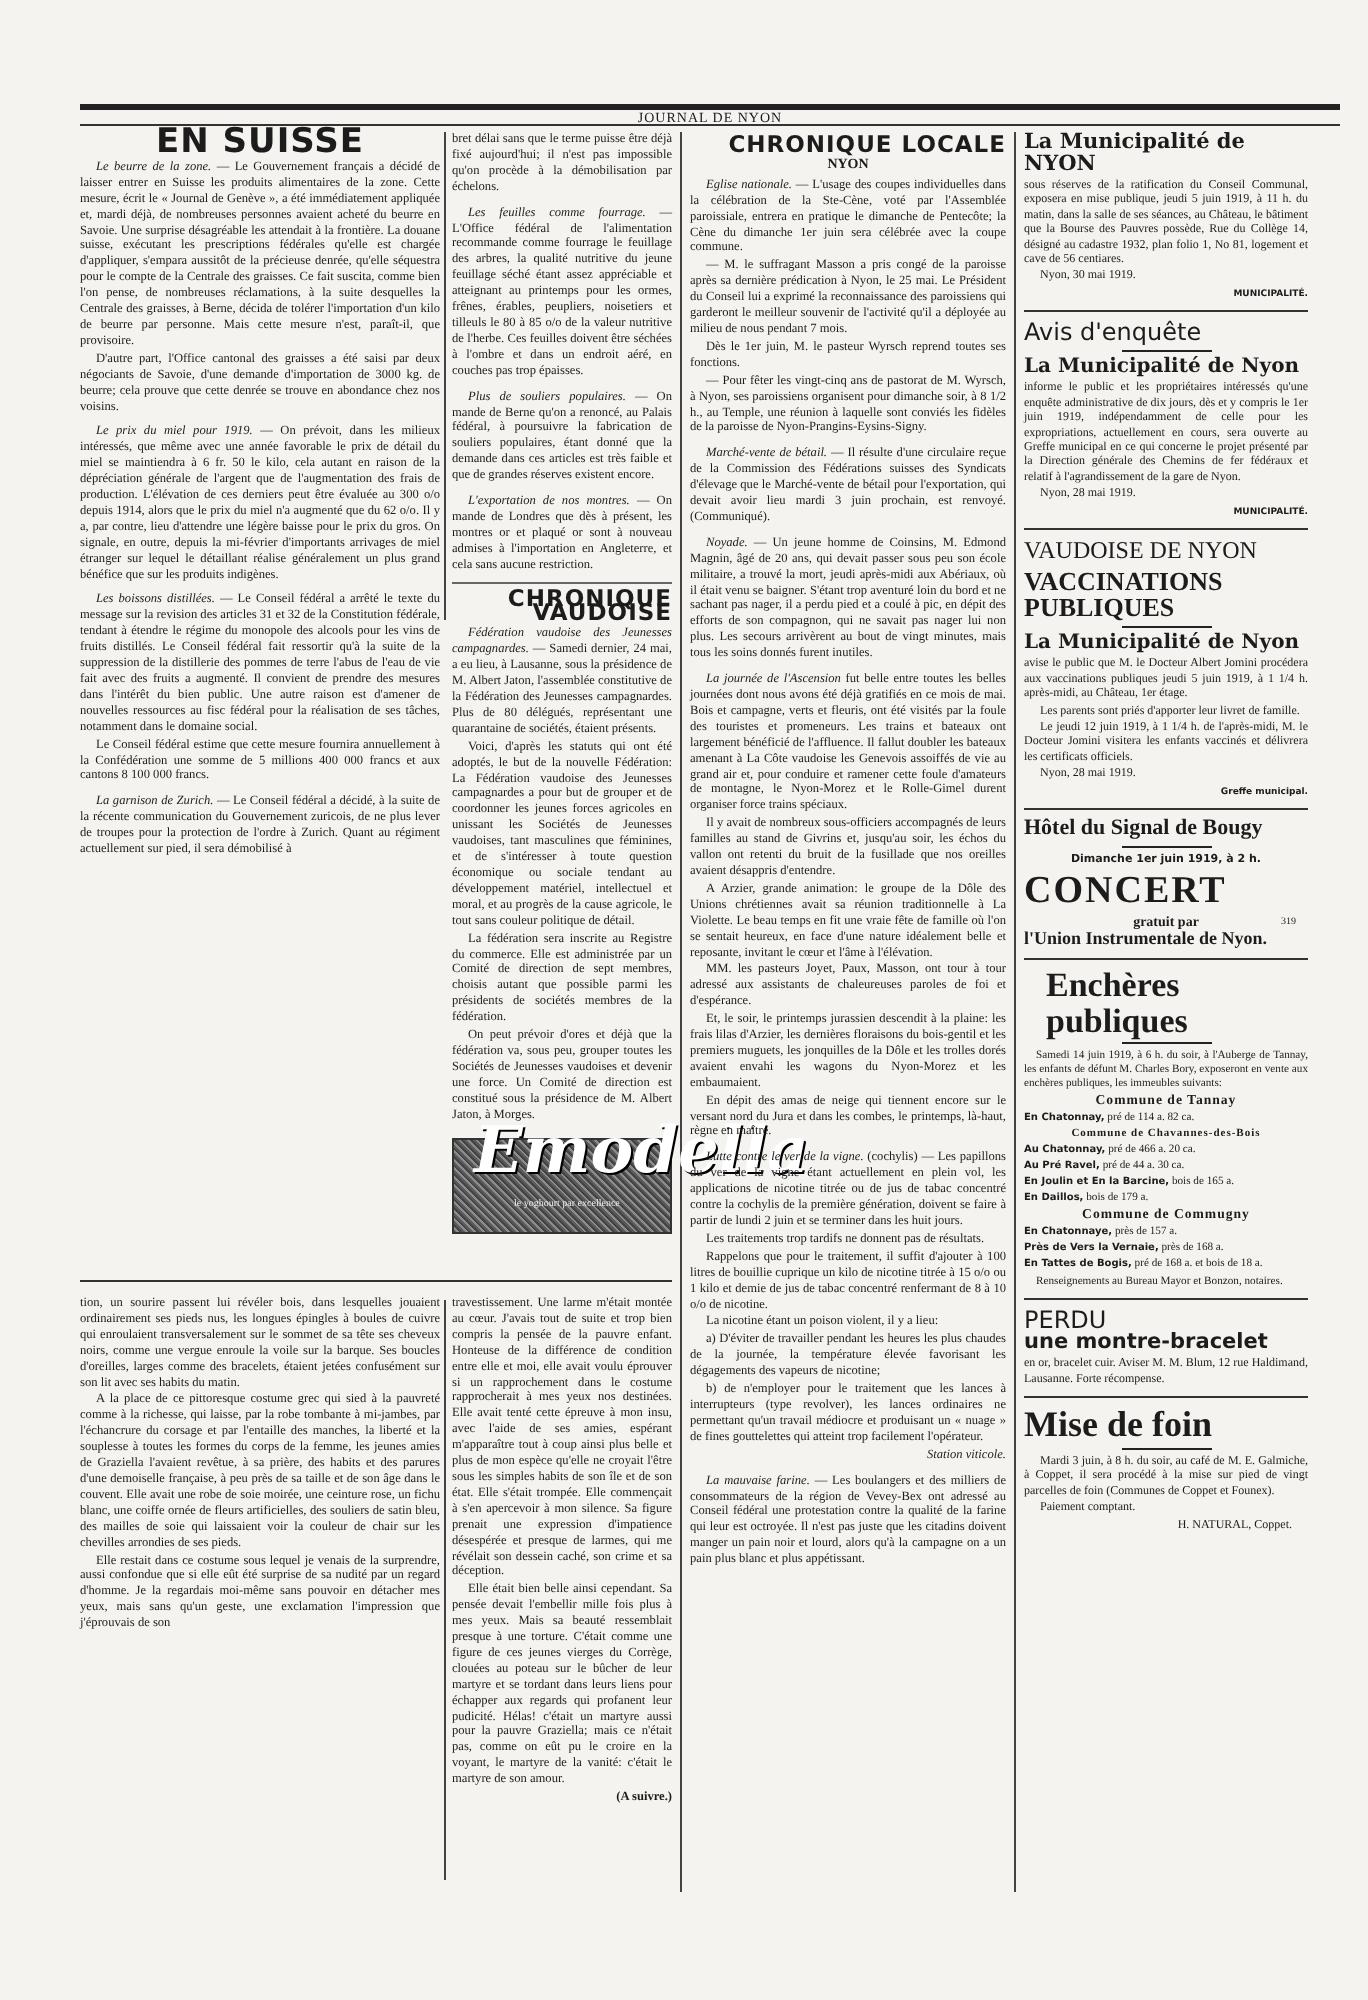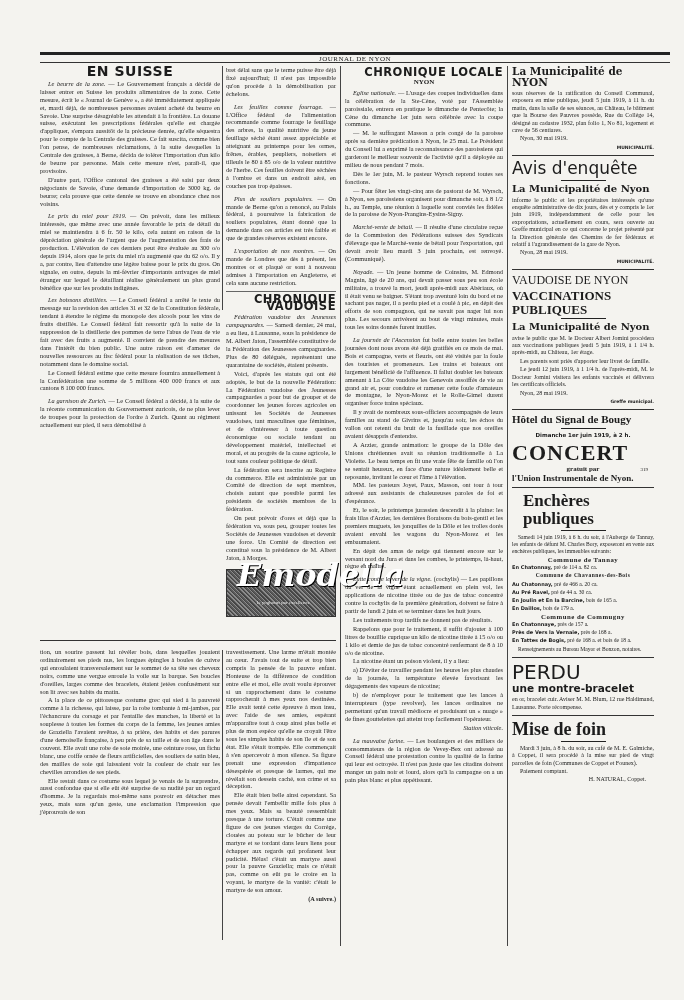--- a/index.html
+++ b/index.html
@@ -10,21 +10,21 @@
   .masthead { position:absolute; left:40px; top:55px; width:630px; text-align:center; font-size:7px; letter-spacing:0.5px; }
   .topbar2 { position:absolute; left:40px; top:62px; width:630px; height:1px; background:#333; }
   .col { position:absolute; top:66px; font-size:6.3px; line-height:7.9px; text-align:justify; }
   .col p { margin:0 0 1px 0; text-indent:8px; }
   .col p.gap { margin-top:5px; }
   .c1 { left:40px; width:180px; }
   .c2 { left:226px; width:110px; }
   .c3 { left:345px; width:158px; }
   .c4 { left:512px; width:142px; }
   .vrule { position:absolute; width:1px; background:#444; }
-  h1.section { font-family:"DejaVu Sans", sans-serif; font-weight:bold; font-size:14px; margin:2px 0 4px; text-align:center; letter-spacing:0.5px; }
+  h1.section { font-family:"DejaVu Sans", sans-serif; font-weight:bold; font-size:17px; margin:2px 0 4px; text-align:center; letter-spacing:0.5px; }
   h2.section { font-family:"DejaVu Sans", sans-serif; font-weight:bold; font-size:11.5px; margin:3px 0 2px; text-align:right; letter-spacing:0.5px; }
   .sub { text-align:center; font-weight:bold; font-size:7px; margin:1px 0 2px; }
   em { font-style:italic; }
   .hr { border-top:1.4px solid #333; margin:4px 0; }
   .hr-thin { border-top:1px solid #666; margin:4px 0; }
   .short-rule { width:45px; margin:2px auto 3px; border-top:1.5px solid #222; }
   .ad-title { font-family:"DejaVu Sans", sans-serif; font-weight:bold; text-align:left; line-height:1.05; }
   .sign { text-align:right; font-family:"DejaVu Sans", sans-serif; font-size:4.5px; font-weight:bold; margin:1px 0 2px; }
   .center { text-align:center; }
   .bold { font-weight:bold; }
@@ -115,21 +115,21 @@
     <p class="gap"><em>La mauvaise farine.</em> <span>— Les boulangers et des milliers de consommateurs de la région de Vevey-Bex ont adressé au Conseil fédéral une protestation contre la qualité de la farine qui leur est octroyée. Il n'est pas juste que les citadins doivent manger un pain noir et lourd, alors qu'à la campagne on a un pain plus blanc et plus appétissant.</span></p>
   </div>
 
   <div class="col c4" style="font-size:6px; line-height:7.4px;">
     <div class="ad-title" style="font-size:10.5px; font-family:'DejaVu Serif',serif;">La Municipalité de NYON</div>
     <p style="text-indent:0; margin-top:2px;">sous réserves de la ratification du Conseil Communal, exposera en mise publique, jeudi 5 juin 1919, à 11 h. du matin, dans la salle de ses séances, au Château, le bâtiment que la Bourse des Pauvres possède, Rue du Collège 14, désigné au cadastre 1932, plan folio 1, No 81, logement et cave de 56 centiares.</p>
     <p>Nyon, 30 mai 1919.</p>
     <div class="sign">MUNICIPALITÉ.</div>
     <div class="hr"></div>
 
-    <div class="ad-title" style="font-size:17px; font-family:'DejaVu Sans',sans-serif; font-weight:normal;">Avis d'enquête</div>
+    <div class="ad-title" style="font-size:12px; font-family:'DejaVu Sans',sans-serif; font-weight:normal;">Avis d'enquête</div>
     <div class="short-rule"></div>
     <div class="ad-title" style="font-size:10px; font-family:'DejaVu Serif',serif;">La Municipalité de Nyon</div>
     <p style="text-indent:0; margin-top:2px;">informe le public et les propriétaires intéressés qu'une enquête administrative de dix jours, dès et y compris le 1er juin 1919, indépendamment de celle pour les expropriations, actuellement en cours, sera ouverte au Greffe municipal en ce qui concerne le projet présenté par la Direction générale des Chemins de fer fédéraux et relatif à l'agrandissement de la gare de Nyon.</p>
     <p>Nyon, 28 mai 1919.</p>
     <div class="sign">MUNICIPALITÉ.</div>
     <div class="hr"></div>
 
     <div class="ad-title" style="font-size:12px; font-family:'Liberation Serif',serif; font-weight:normal;">VAUDOISE DE NYON</div>
     <div class="ad-title" style="font-size:13px; font-family:'Liberation Serif',serif; margin-top:2px;">VACCINATIONS PUBLIQUES</div>
     <div class="short-rule"></div>
@@ -137,21 +137,21 @@
     <p style="text-indent:0; margin-top:2px;">avise le public que M. le Docteur Albert Jomini procédera aux vaccinations publiques jeudi 5 juin 1919, à 1 1/4 h. après-midi, au Château, 1er étage.</p>
     <p>Les parents sont priés d'apporter leur livret de famille.</p>
     <p>Le jeudi 12 juin 1919, à 1 1/4 h. de l'après-midi, M. le Docteur Jomini visitera les enfants vaccinés et délivrera les certificats officiels.</p>
     <p>Nyon, 28 mai 1919.</p>
     <div class="sign">Greffe municipal.</div>
     <div class="hr"></div>
 
     <div class="ad-title" style="font-size:11px; font-family:'Liberation Serif',serif;">Hôtel du Signal de Bougy</div>
     <div class="short-rule"></div>
     <div class="center bold" style="font-size:5.5px; font-family:'DejaVu Sans',sans-serif;">Dimanche 1er juin 1919, à 2 h.</div>
-    <div class="ad-title" style="font-size:22px; font-family:'Liberation Serif',serif; letter-spacing:1px; margin:2px 0;">CONCERT</div>
+    <div class="ad-title" style="font-size:19px; font-family:'Liberation Serif',serif; letter-spacing:1px; margin:2px 0;">CONCERT</div>
     <div class="center bold" style="position:relative; font-size:7px;">
       <span>gratuit par</span>
       <span style="position:absolute; right:6px; font-size:5px; font-weight:normal;">319</span>
     </div>
     <div class="ad-title" style="font-size:9px; font-family:'Liberation Serif',serif;">l'Union Instrumentale de Nyon.</div>
     <div class="hr"></div>
 
     <div class="ad-title" style="font-size:17px; font-family:'Liberation Serif',serif;margin-left:11px;">Enchères publiques</div>
     <div class="short-rule"></div>
     <p class="prop" style="text-indent:6px !important;">Samedi 14 juin 1919, à 6 h. du soir, à l'Auberge de Tannay, les enfants de défunt M. Charles Bory, exposeront en vente aux enchères publiques, les immeubles suivants:</p>
@@ -162,21 +162,21 @@
     <p class="prop"><b>Au Pré Ravel,</b> <span>pré de 44 a. 30 ca.</span></p>
     <p class="prop"><b>En Joulin et En la Barcine,</b> <span>bois de 165 a.</span></p>
     <p class="prop"><b>En Daillos,</b> <span>bois de 179 a.</span></p>
     <div class="comm">Commune de Commugny</div>
     <p class="prop"><b>En Chatonnaye,</b> <span>près de 157 a.</span></p>
     <p class="prop"><b>Près de Vers la Vernaie,</b> <span>près de 168 a.</span></p>
     <p class="prop"><b>En Tattes de Bogis,</b> <span>pré de 168 a. et bois de 18 a.</span></p>
     <p class="prop" style="text-indent:6px !important; margin-top:2px;">Renseignements au Bureau Mayor et Bonzon, notaires.</p>
     <div class="hr"></div>
 
-    <div class="ad-title" style="font-size:20px; font-weight:normal;">PERDU</div>
+    <div class="ad-title" style="font-size:12px; font-weight:normal;">PERDU</div>
     <div class="ad-title" style="font-size:10.5px;">une montre-bracelet</div>
     <p style="text-indent:0; margin-top:2px;">en or, bracelet cuir. Aviser M. M. Blum, 12 rue Haldimand, Lausanne. Forte récompense.</p>
     <div class="hr"></div>
 
     <div class="ad-title" style="font-size:18px; font-family:'Liberation Serif',serif;">Mise de foin</div>
     <div class="short-rule"></div>
     <p>Mardi 3 juin, à 8 h. du soir, au café de M. E. Galmiche, à Coppet, il sera procédé à la mise sur pied de vingt parcelles de foin (Communes de Coppet et Founex).</p>
     <p>Paiement comptant.</p>
     <p style="text-align:right; margin-right:8px;">H. NATURAL, Coppet.</p>
   </div>

